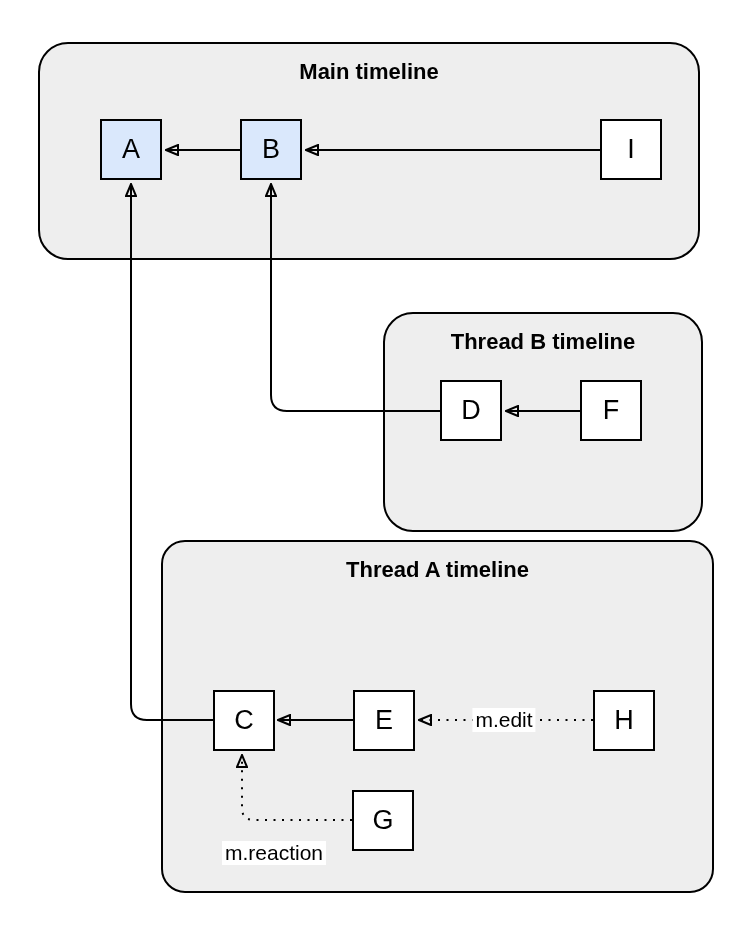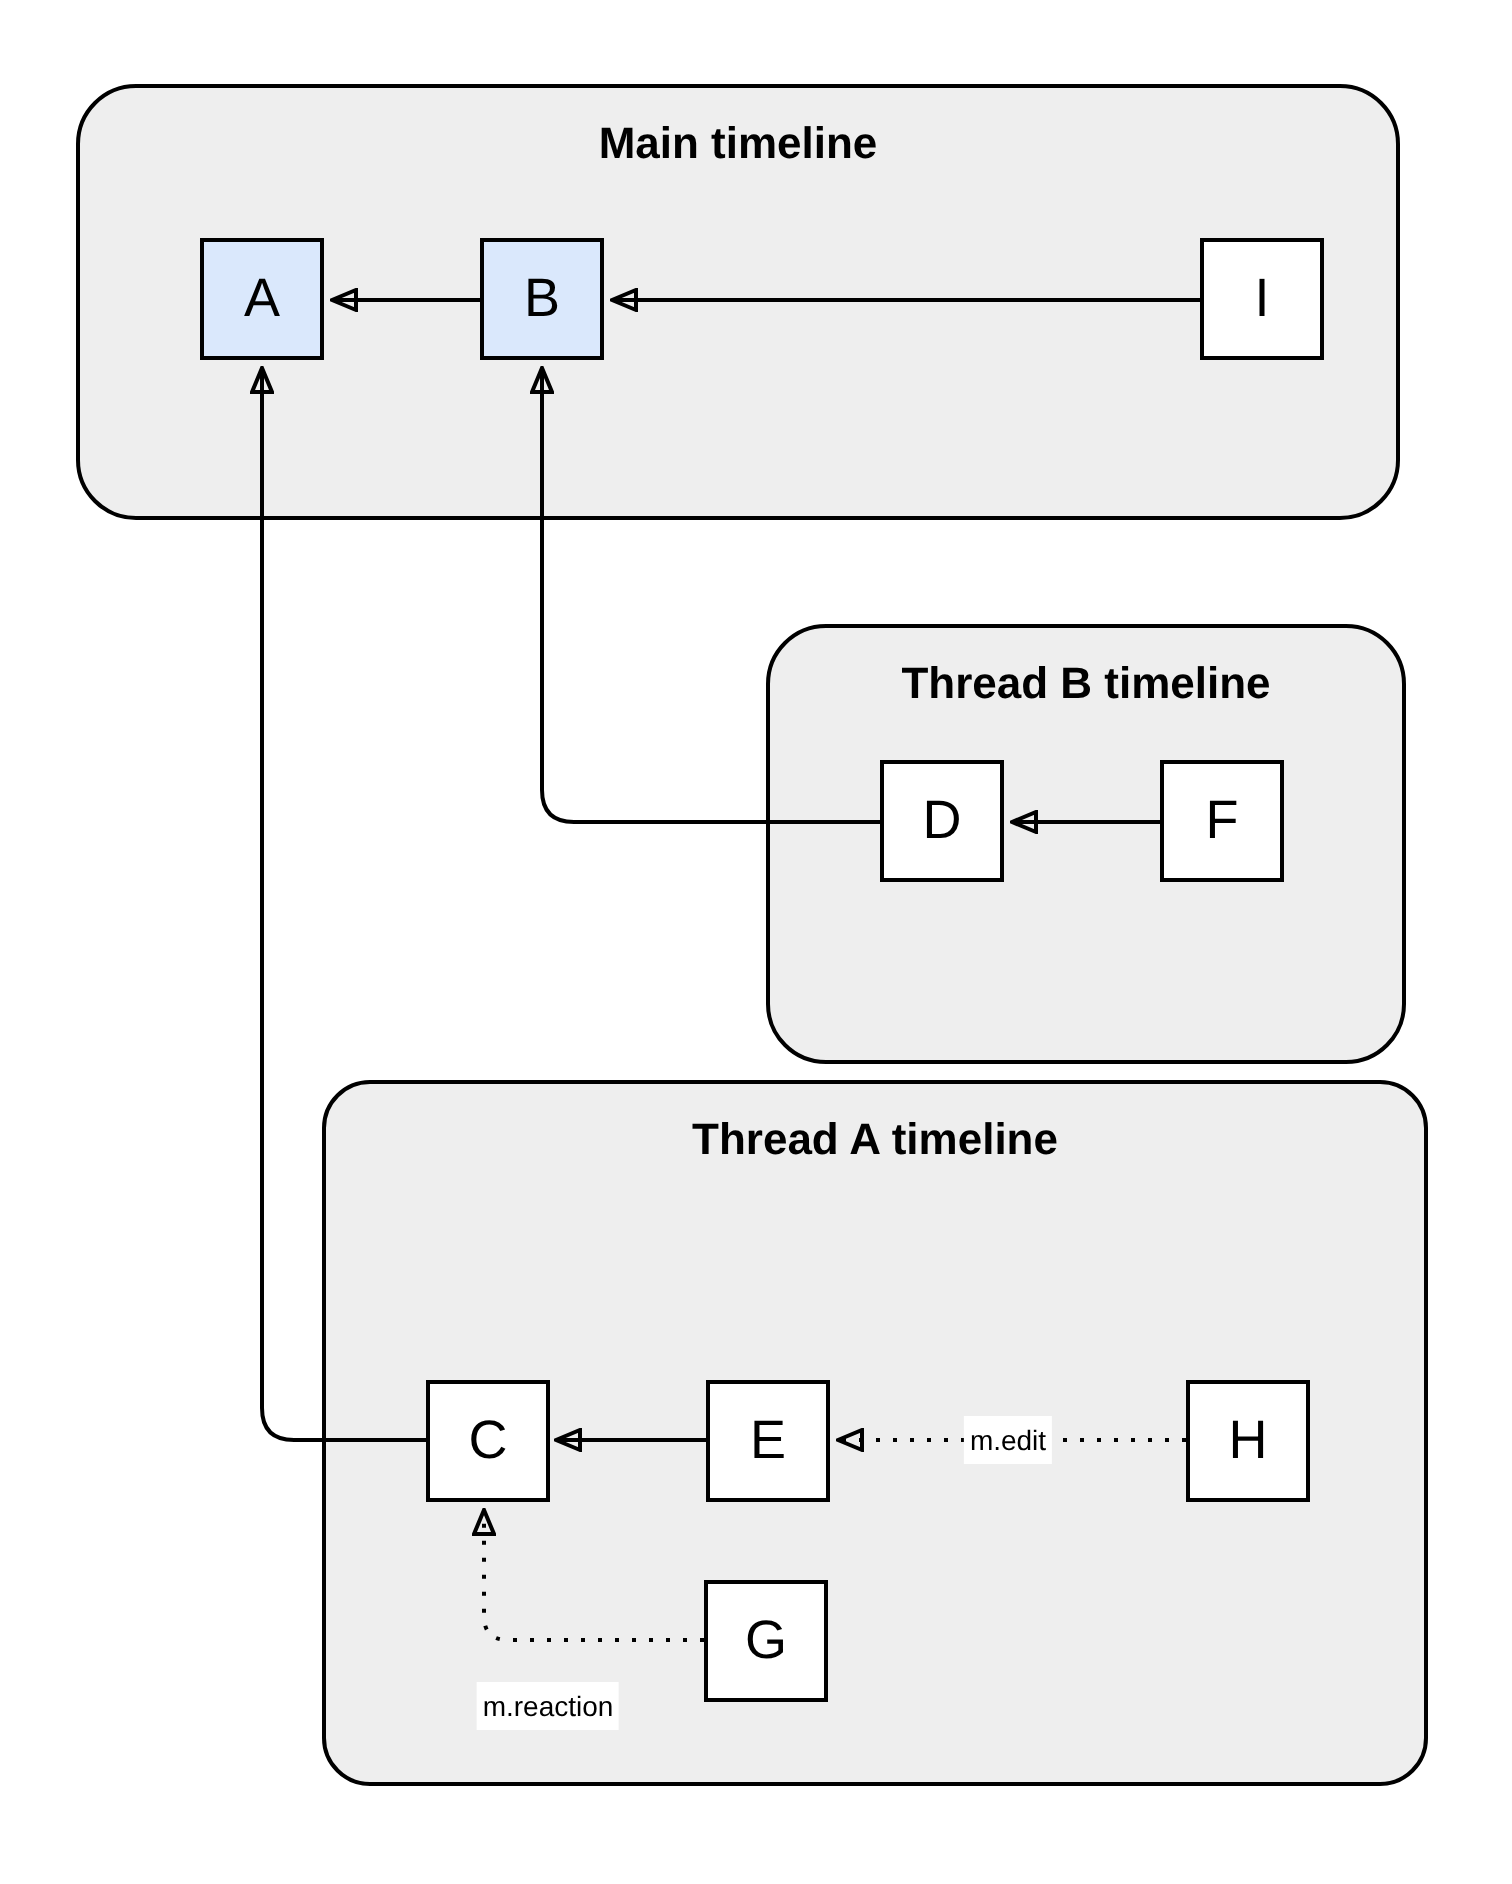--- a/index.html
+++ b/index.html
@@ -52,21 +52,21 @@
     width:756px;height:942px;
     z-index:3;
     pointer-events:none;
   }
   .edges path{fill:none;stroke:var(--edge);stroke-width:2;}
   .edges path.dotted{stroke-dasharray:2 6.5;}
   .edge-label{
     position:absolute;
     transform:translate(-50%,-50%);
     background:var(--label-bg);
-    font-size:14px;
+    font-size:21px;
     line-height:24px;
     padding:0 3px;
     white-space:nowrap;
     z-index:4;
   }
 </style>
 </head>
 <body>
 
 <div class="canvas">

